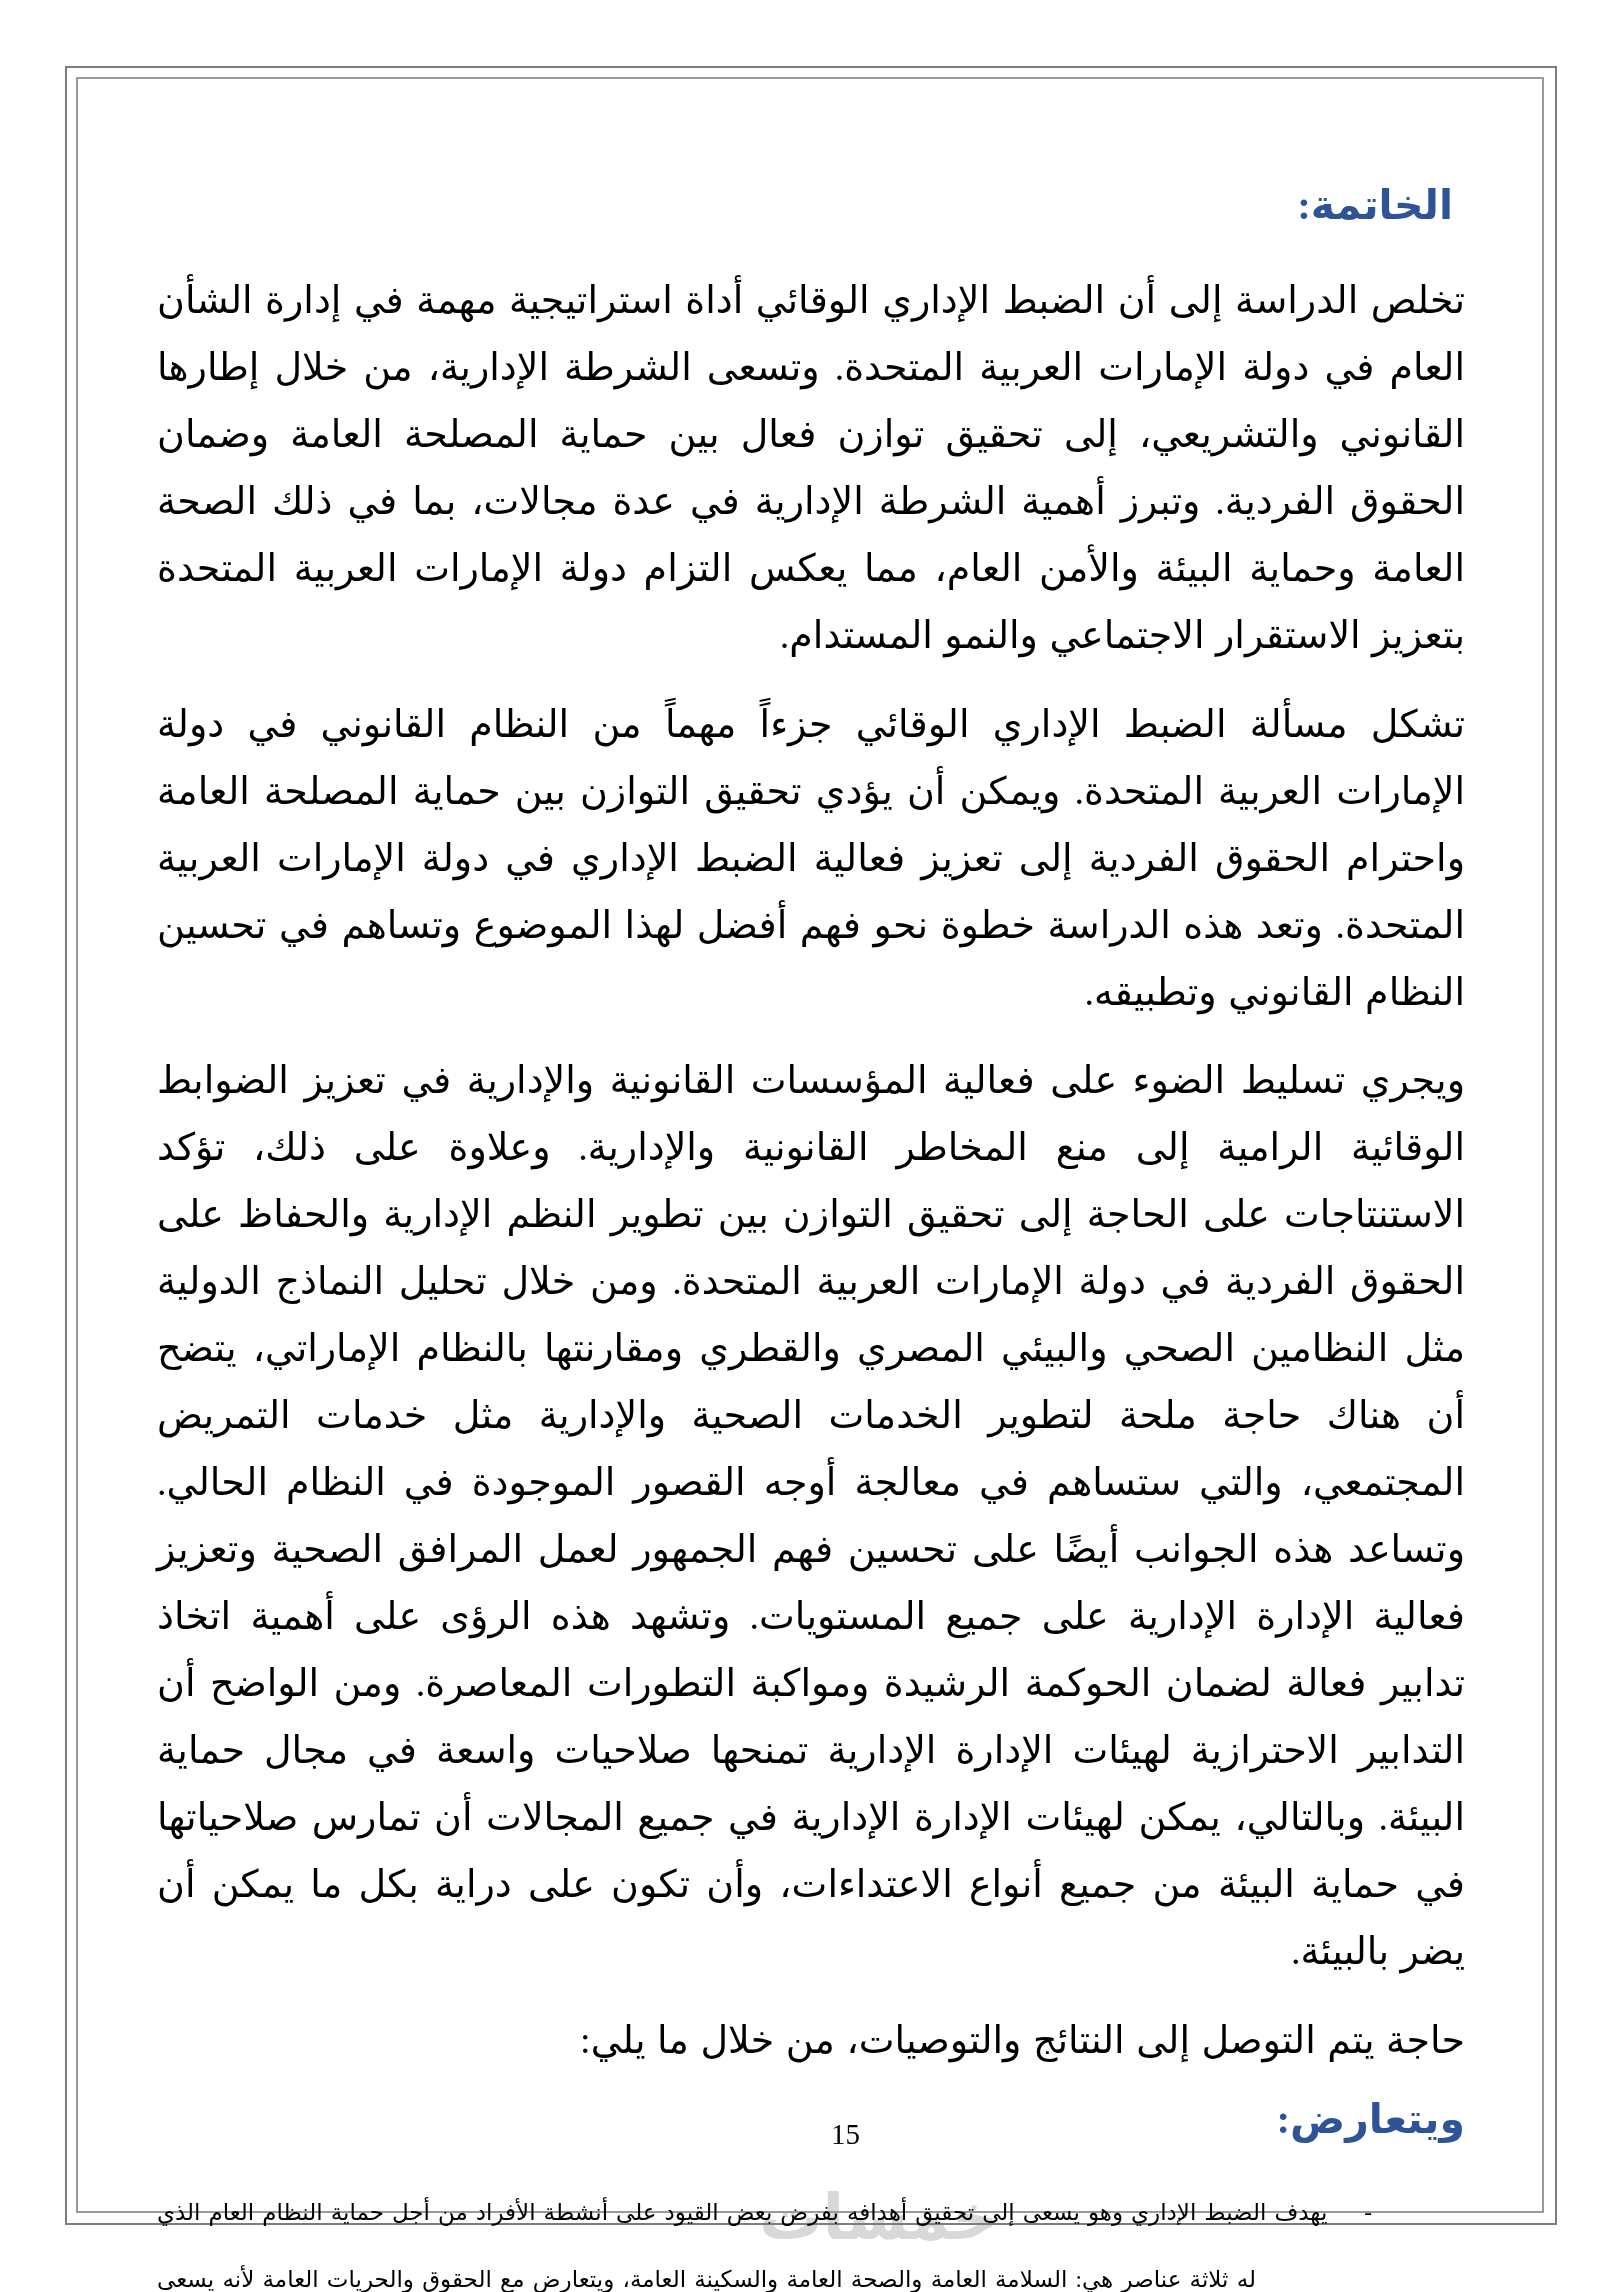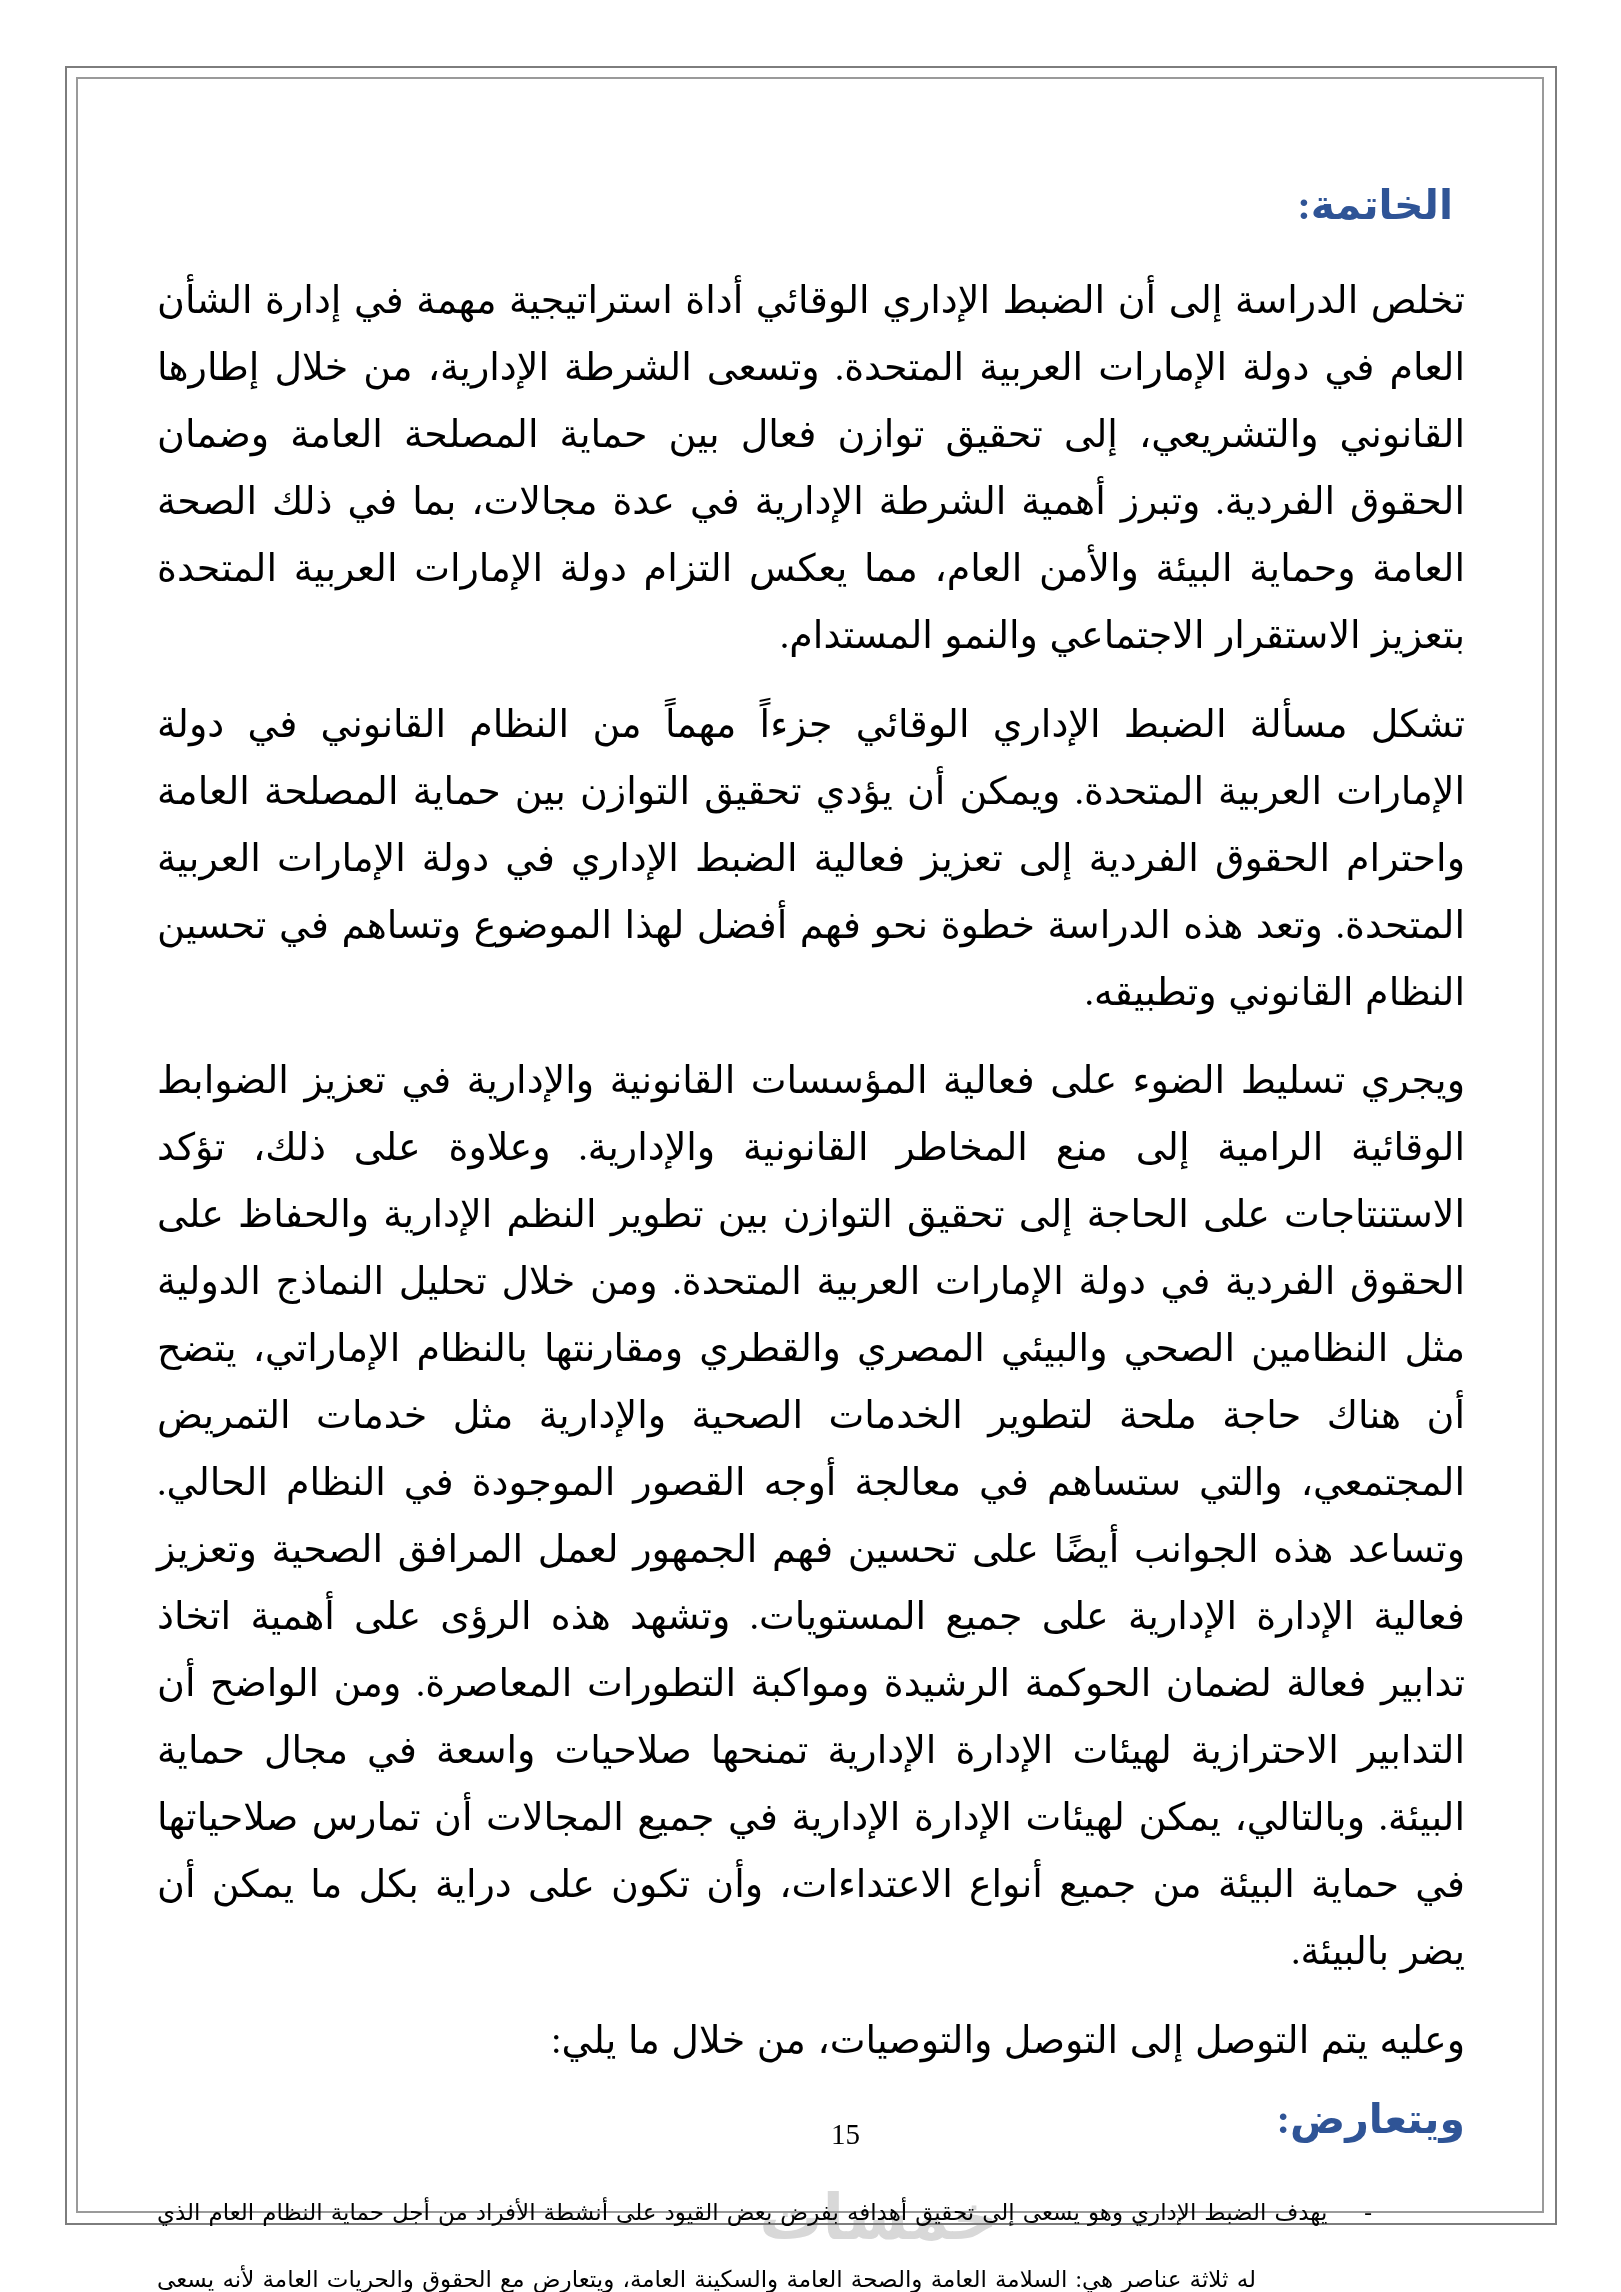--- a/index.html
+++ b/index.html
@@ -115,21 +115,21 @@
 <div class="content">
 
   <h1 class="doc-heading">الخاتمة:</h1>
 
   <p class="body-para">تخلص الدراسة إلى أن الضبط الإداري الوقائي أداة استراتيجية مهمة في إدارة الشأن العام في دولة الإمارات العربية المتحدة. وتسعى الشرطة الإدارية، من خلال إطارها القانوني والتشريعي، إلى تحقيق توازن فعال بين حماية المصلحة العامة وضمان الحقوق الفردية. وتبرز أهمية الشرطة الإدارية في عدة مجالات، بما في ذلك الصحة العامة وحماية البيئة والأمن العام، مما يعكس التزام دولة الإمارات العربية المتحدة بتعزيز الاستقرار الاجتماعي والنمو المستدام.</p>
 
   <p class="body-para">تشكل مسألة الضبط الإداري الوقائي جزءاً مهماً من النظام القانوني في دولة الإمارات العربية المتحدة. ويمكن أن يؤدي تحقيق التوازن بين حماية المصلحة العامة واحترام الحقوق الفردية إلى تعزيز فعالية الضبط الإداري في دولة الإمارات العربية المتحدة. وتعد هذه الدراسة خطوة نحو فهم أفضل لهذا الموضوع وتساهم في تحسين النظام القانوني وتطبيقه.</p>
 
   <p class="body-para">ويجري تسليط الضوء على فعالية المؤسسات القانونية والإدارية في تعزيز الضوابط الوقائية الرامية إلى منع المخاطر القانونية والإدارية. وعلاوة على ذلك، تؤكد الاستنتاجات على الحاجة إلى تحقيق التوازن بين تطوير النظم الإدارية والحفاظ على الحقوق الفردية في دولة الإمارات العربية المتحدة. ومن خلال تحليل النماذج الدولية مثل النظامين الصحي والبيئي المصري والقطري ومقارنتها بالنظام الإماراتي، يتضح أن هناك حاجة ملحة لتطوير الخدمات الصحية والإدارية مثل خدمات التمريض المجتمعي، والتي ستساهم في معالجة أوجه القصور الموجودة في النظام الحالي. وتساعد هذه الجوانب أيضًا على تحسين فهم الجمهور لعمل المرافق الصحية وتعزيز فعالية الإدارة الإدارية على جميع المستويات. وتشهد هذه الرؤى على أهمية اتخاذ تدابير فعالة لضمان الحوكمة الرشيدة ومواكبة التطورات المعاصرة. ومن الواضح أن التدابير الاحترازية لهيئات الإدارة الإدارية تمنحها صلاحيات واسعة في مجال حماية البيئة. وبالتالي، يمكن لهيئات الإدارة الإدارية في جميع المجالات أن تمارس صلاحياتها في حماية البيئة من جميع أنواع الاعتداءات، وأن تكون على دراية بكل ما يمكن أن يضر بالبيئة.</p>
 
-  <p class="body-para">وعليه يتم التوصل إلى التوصل والتوصيات، من خلال ما يلي:</p>
+  <p class="body-para">حاجة يتم التوصل إلى النتائج والتوصيات، من خلال ما يلي:</p>
 
   <h2 class="doc-heading">ويتعارض:</h2>
 
   <div class="result-item">
     <span class="dash">-</span><span>يهدف الضبط الإداري وهو يسعى إلى تحقيق أهدافه بفرض بعض القيود على أنشطة الأفراد من أجل حماية النظام العام الذي له ثلاثة عناصر هي: السلامة العامة والصحة العامة والسكينة العامة، ويتعارض مع الحقوق والحريات العامة لأنه يسعى إلى تنظيم ممارستها وتقييد إطلاقها.</span>
   </div>
 
 </div>
 
 <div class="page-number">15</div>

